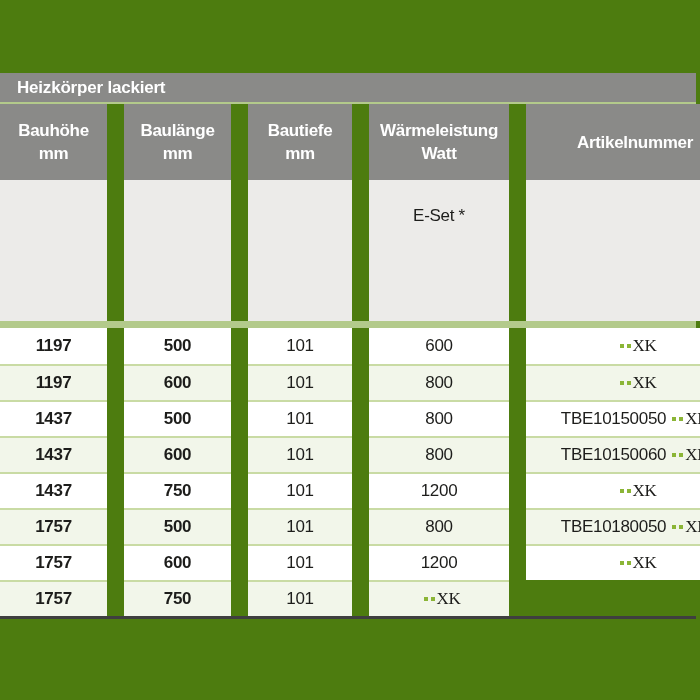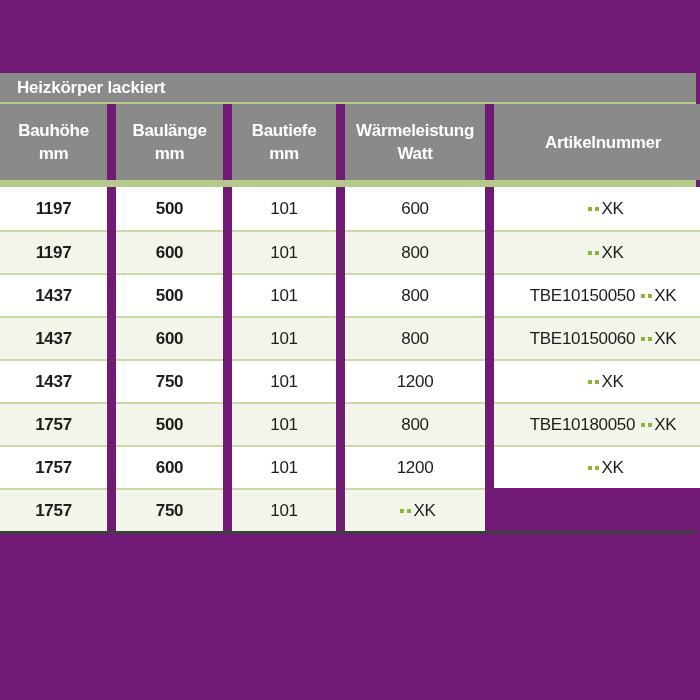--- a/index.html
+++ b/index.html
@@ -6,21 +6,21 @@
     margin: 0;
     padding: 0;
     background: #ffffff;
     font-family: "Liberation Sans", "DejaVu Sans", sans-serif;
     color: #1d1d1b;
   }
   .page {
     position: relative;
     width: 700px;
     height: 700px;
-    background: #701a75;
+    background: #4d7c0f;
     overflow: hidden;
   }
   .catalog-table {
     position: absolute;
     top: 73px;
     left: 0;
     width: 696px;
   }
   
   .title-bar {
@@ -33,21 +33,21 @@
     box-sizing: border-box;
     color: #ffffff;
     font-weight: bold;
     font-size: 17px;
     letter-spacing: -0.2px;
   }
   
   .cols {
     display: grid;
     grid-template-columns: 107px 107px 104px 140px 218px;
-    column-gap: 9px;
+    column-gap: 17px;
   }
   .head-cell {
     background: #8a8a88;
     height: 76px;
     display: flex;
     flex-direction: column;
     justify-content: center;
     align-items: center;
     color: #ffffff;
     font-weight: bold;
@@ -65,42 +65,42 @@
     padding-top: 26px;
     box-sizing: border-box;
     font-size: 17px;
     letter-spacing: -0.3px;
   }
   .band {
     height: 7px;
     background: #b3ca8b;
   }
   .cell {
-    height: 43px;
+    height: 36px;
     background: #ffffff;
     display: flex;
     align-items: center;
     justify-content: center;
     font-size: 17px;
     letter-spacing: -0.3px;
     box-sizing: border-box;
     white-space: nowrap;
   }
   .row.tint .cell { background: #f2f6ea; }
   .row.divided .cell { border-top: 2px solid #c9dba4; }
   .cell.bold { font-weight: bold; }
   .dot {
     display: inline-block;
     width: 4px;
     height: 4px;
     background: #8bb536;
   }
   .dot.d1 { margin-left: 6px; }
   .dot.d2 { margin-left: 3px; }
-  .art-suffix { margin-left: 2px; }
+  .art-suffix { margin-left: 2px; font-family: Liberation Serif, serif; }
   .bottom-bar {
     height: 3px;
     background: #3f3f3f;
   }
 </style>
 </head>
 <body>
 
 <div class="page">
   <div class="catalog-table">
@@ -124,20 +124,29 @@
       </div>
       <div class="head-cell">
         <span>Wärmeleistung</span>
         <span>Watt</span>
       </div>
       <div class="head-cell">
         <span>Artikelnummer</span>
       </div>
     </div>
 
+    <div class="cols">
+      <div class="sub-cell"></div>
+      <div class="sub-cell"></div>
+      <div class="sub-cell"></div>
+      <div class="sub-cell">
+        <span>E-Set *</span>
+      </div>
+      <div class="sub-cell"></div>
+    </div>
 
     <div class="band"></div>
 
     <div class="cols row">
       <div class="cell bold">1197</div>
       <div class="cell bold">500</div>
       <div class="cell">101</div>
       <div class="cell">600</div>
       <div class="cell">
         <span class="dot d1"></span>

